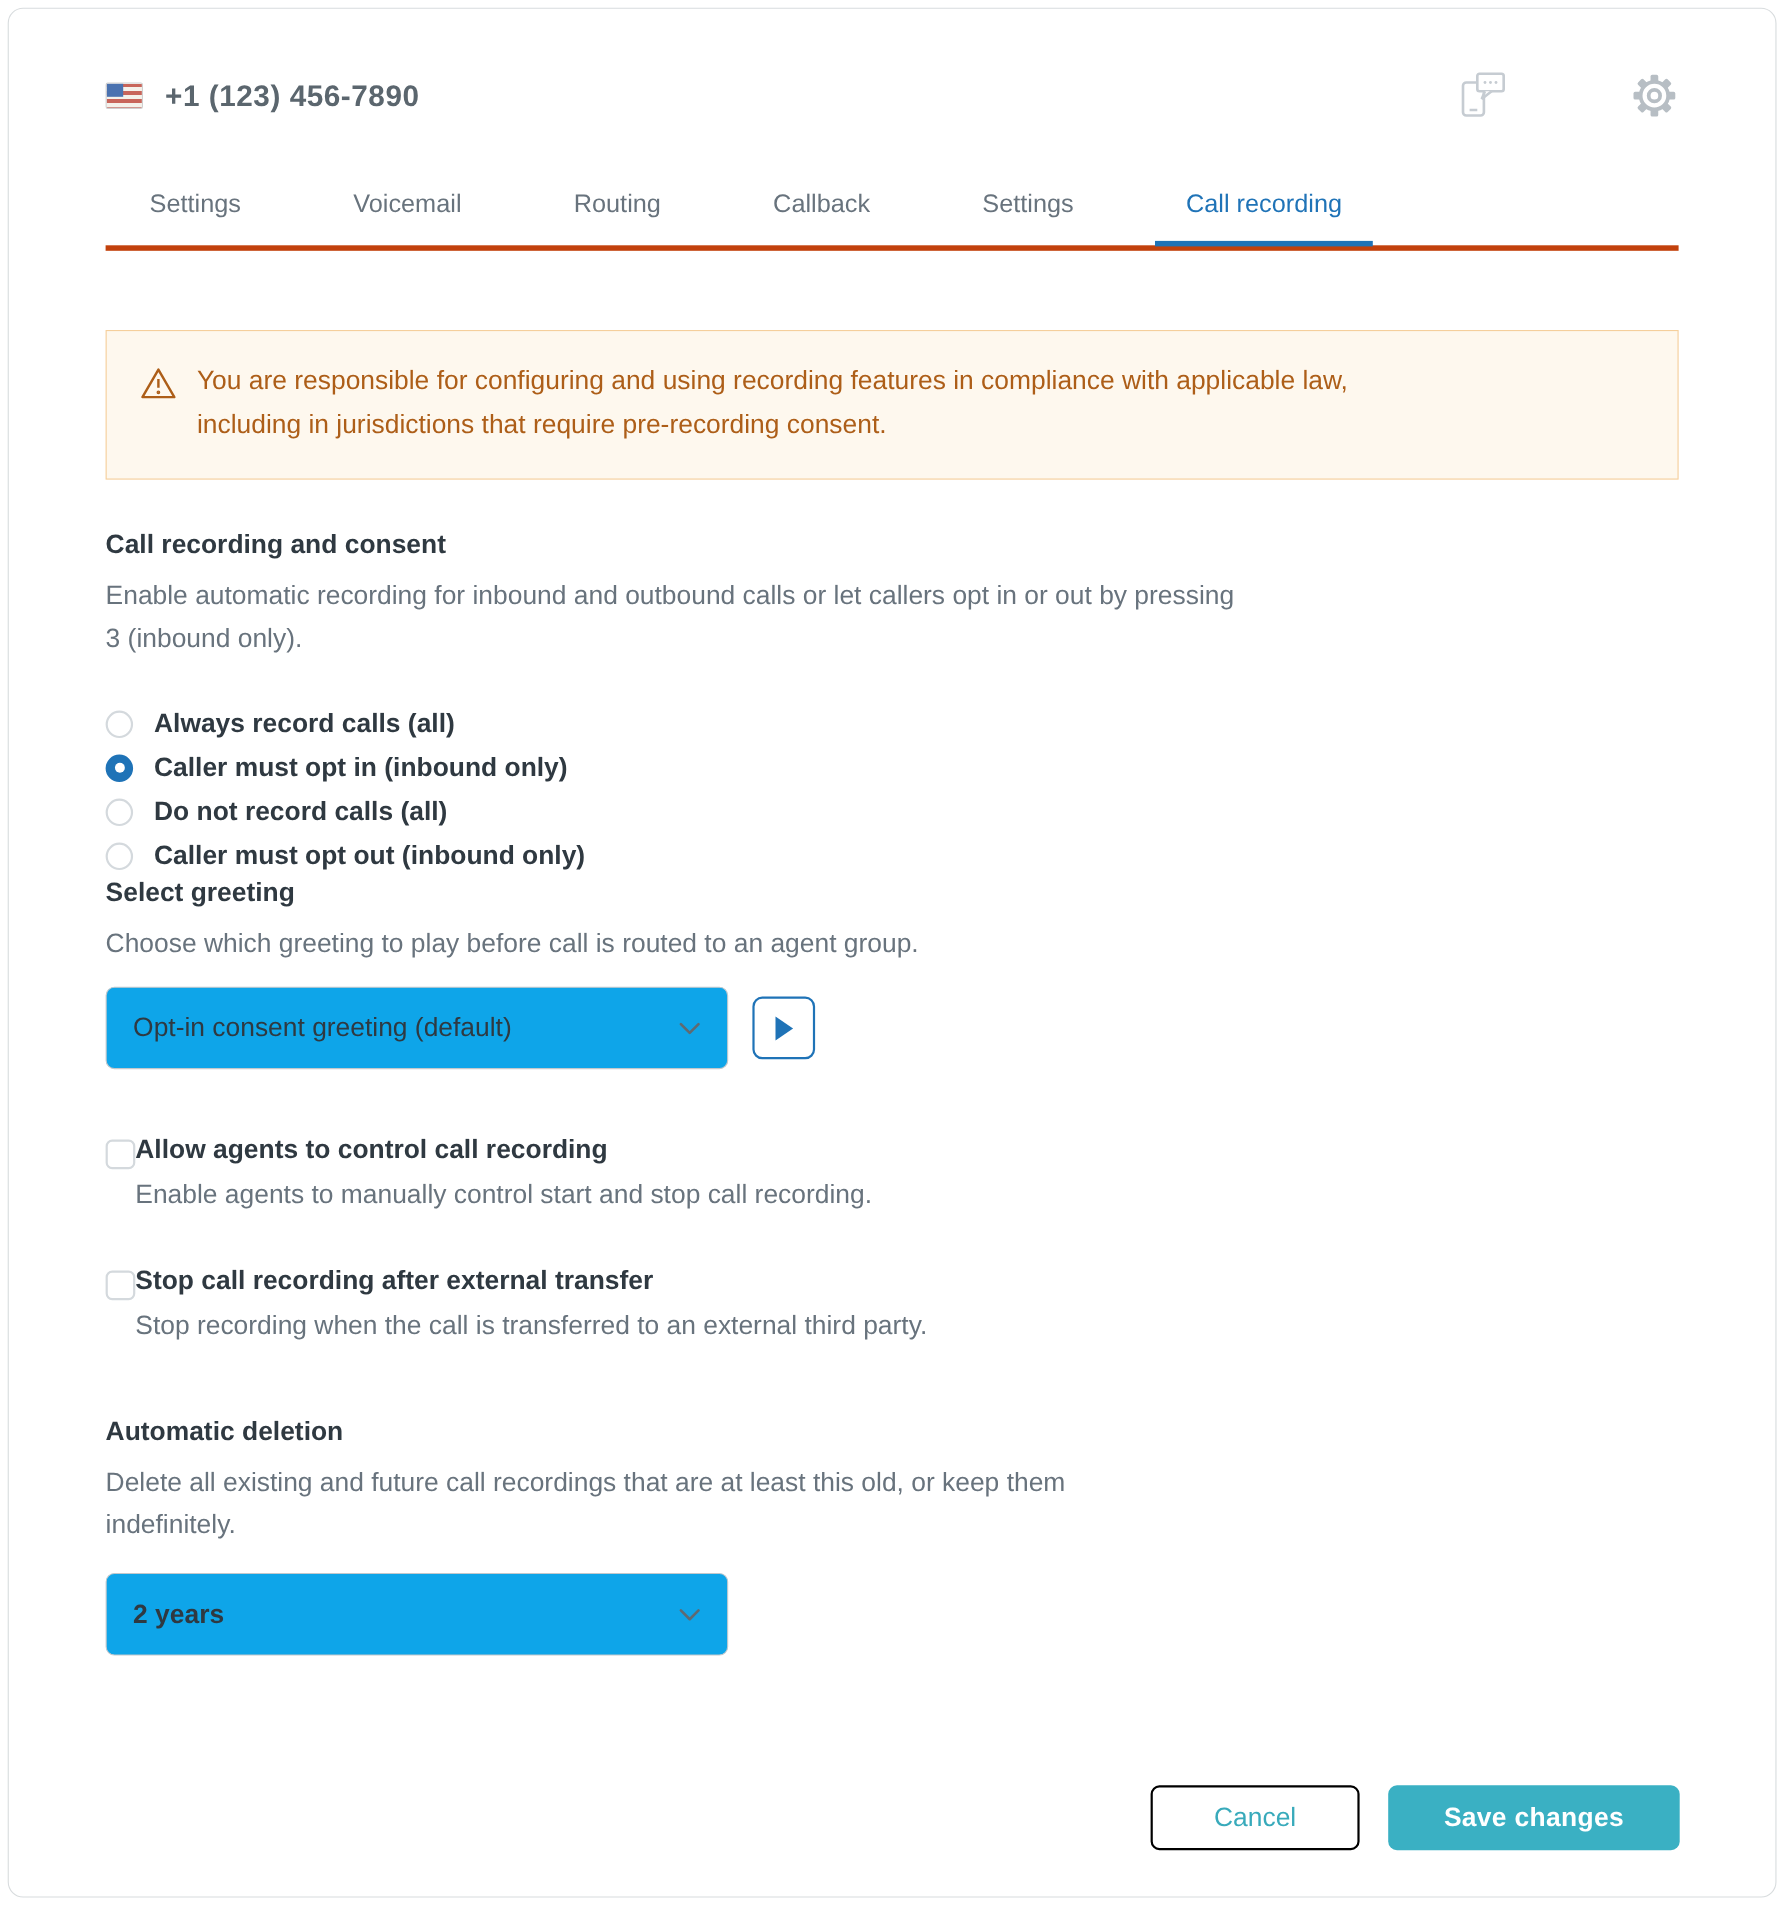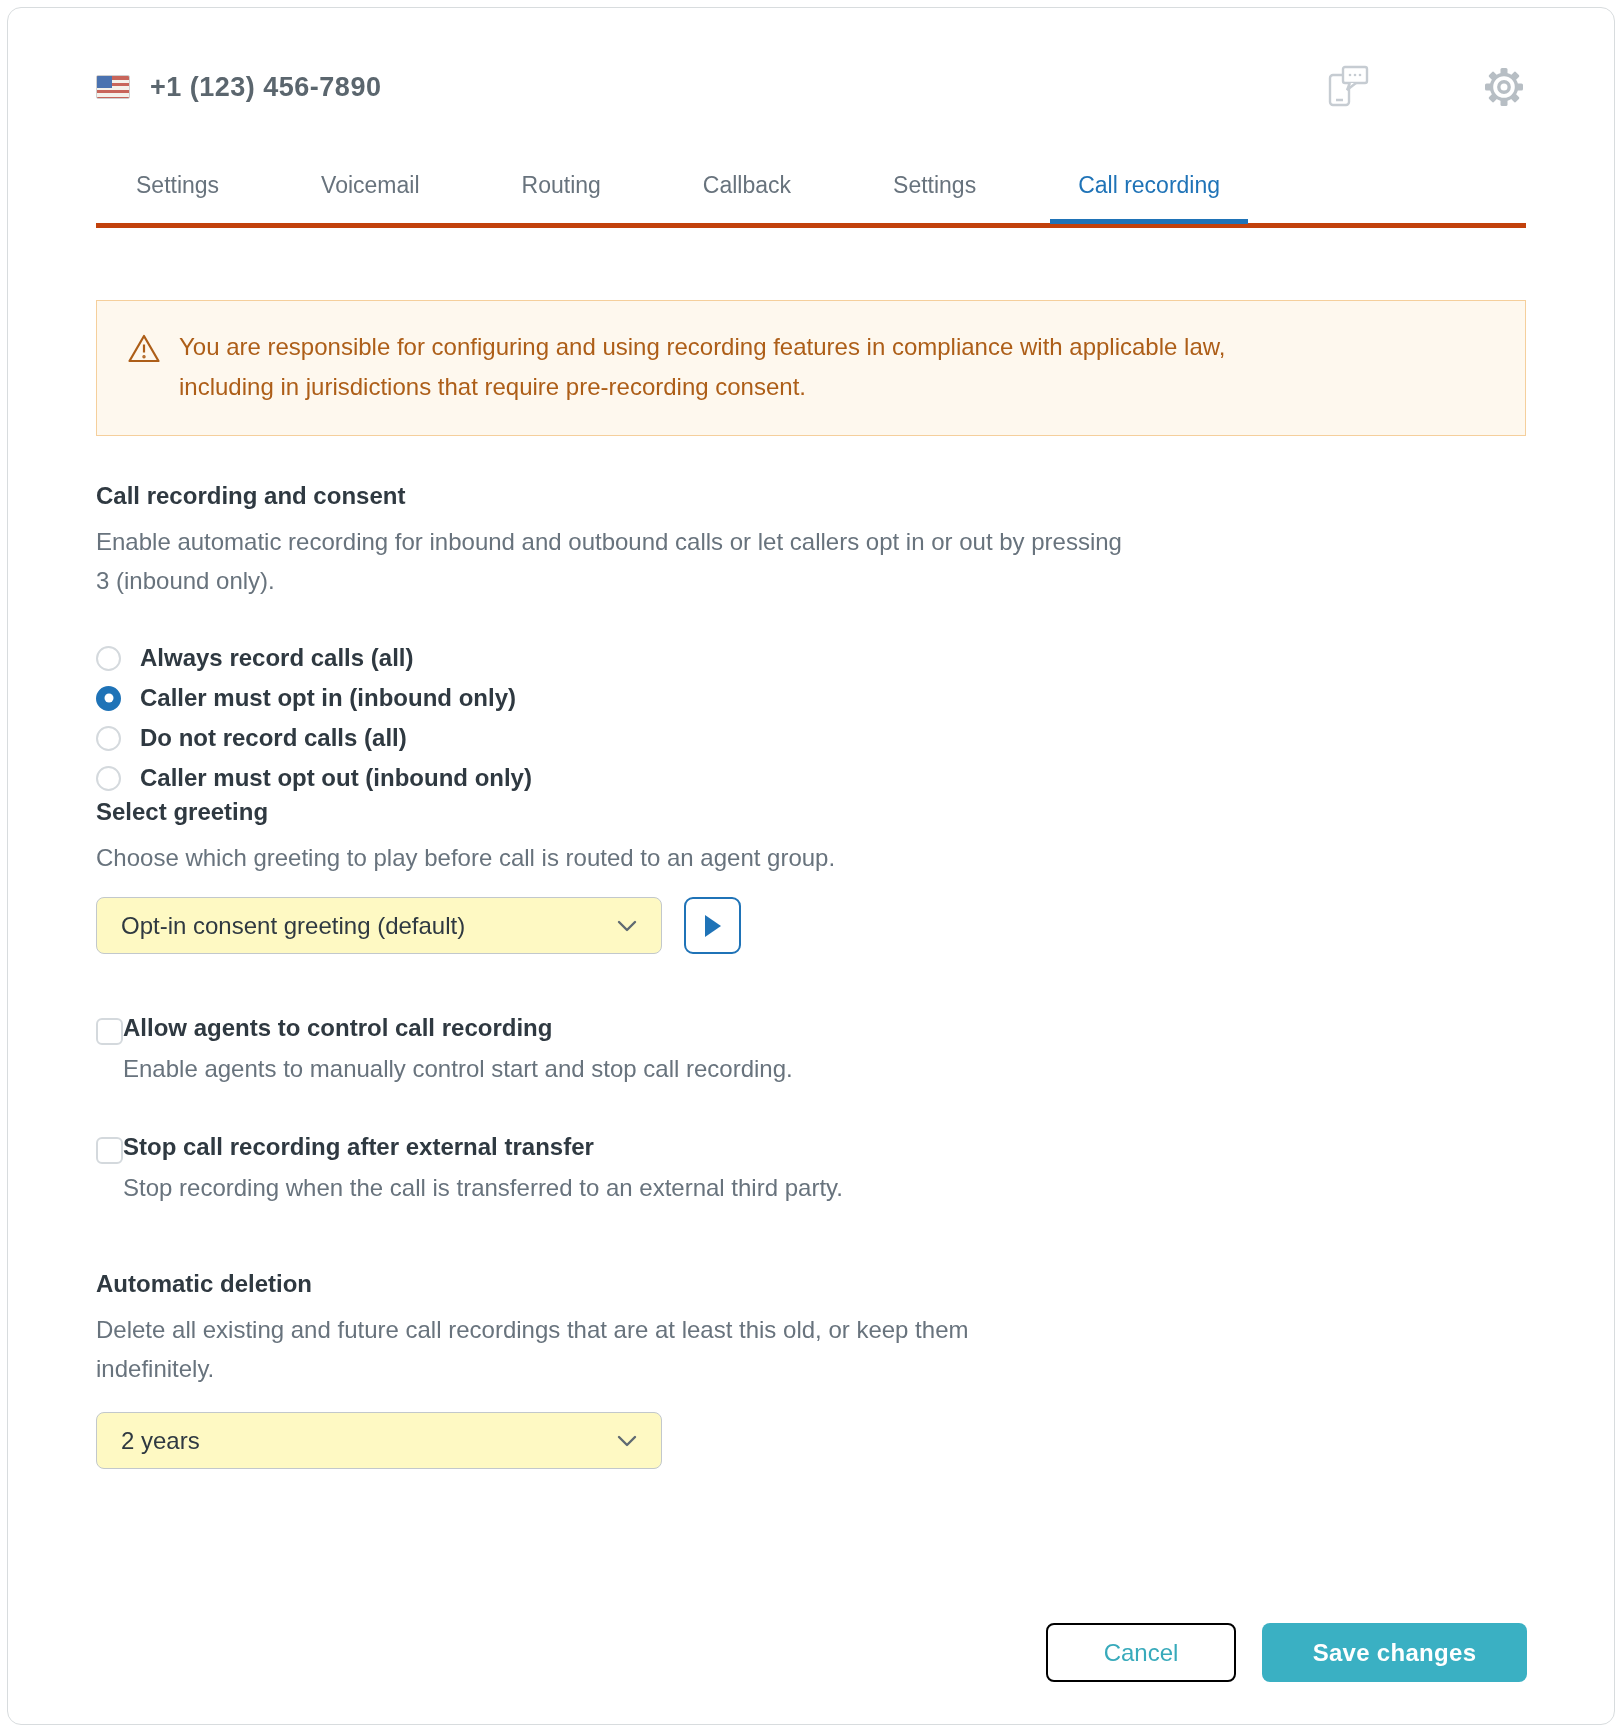--- a/index.html
+++ b/index.html
@@ -79,22 +79,22 @@
   .radio-row.selected .radio-circle::after {
     content: ""; position: absolute; left: 50%; top: 50%; transform: translate(-50%,-50%);
     width: 9px; height: 9px; border-radius: 50%; background: #fff;
   }
   .radio-label { margin-left: 19px; font-size: 24px; font-weight: bold; color: #2f3941; }
 
   
   .greeting-section { }
   .control-row { margin-top: 20px; display: flex; align-items: center; gap: 22px; }
   .select-box {
-    width: 566px; height: 57px;
-    border: 1px solid #c2c8cc; border-radius: 8px; background: #fef9c3;
+    width: 566px; height: 75px;
+    border: 1px solid #c2c8cc; border-radius: 8px; background: #0ea5e9;
     display: flex; align-items: center; justify-content: space-between;
     padding: 0 24px; font-size: 24px; color: #2f3941; cursor: pointer;
   }
   .play-btn {
     width: 57px; height: 57px; background: #fff;
     border: 2px solid #1f73b7; border-radius: 9px;
     display: flex; align-items: center; justify-content: center; cursor: pointer;
   }
 
   
@@ -105,21 +105,21 @@
     width: 27px; height: 27px; margin-top: 4px;
     border: 2px solid #d4d9dd; border-radius: 6px; background: #fff; flex: 0 0 auto; cursor: pointer;
   }
   .check-body { }
   .check-label { font-size: 24px; font-weight: bold; color: #2f3941; cursor: pointer; }
   .check-desc  { margin-top: 9px; font-size: 24px; color: #68737d; line-height: 36px; }
 
   
   .deletion-section { margin-top: 64px; }
   .deletion-section .section-desc { max-width: 995px; }
-  .deletion-section .select-box { margin-top: 24px; }
+  .deletion-section .select-box { margin-top: 24px; font-weight: bold; }
 
   
   .footer {
     position: absolute; right: 87px; bottom: 42px;
     display: flex; gap: 26px;
   }
   .btn { font-family: "Liberation Sans", sans-serif; font-size: 24px; border-radius: 8px; cursor: pointer; height: 59px; }
   .btn-cancel {
     width: 190px; background: #fff; color: #38aabb; border: 2px solid #000000;
   }

